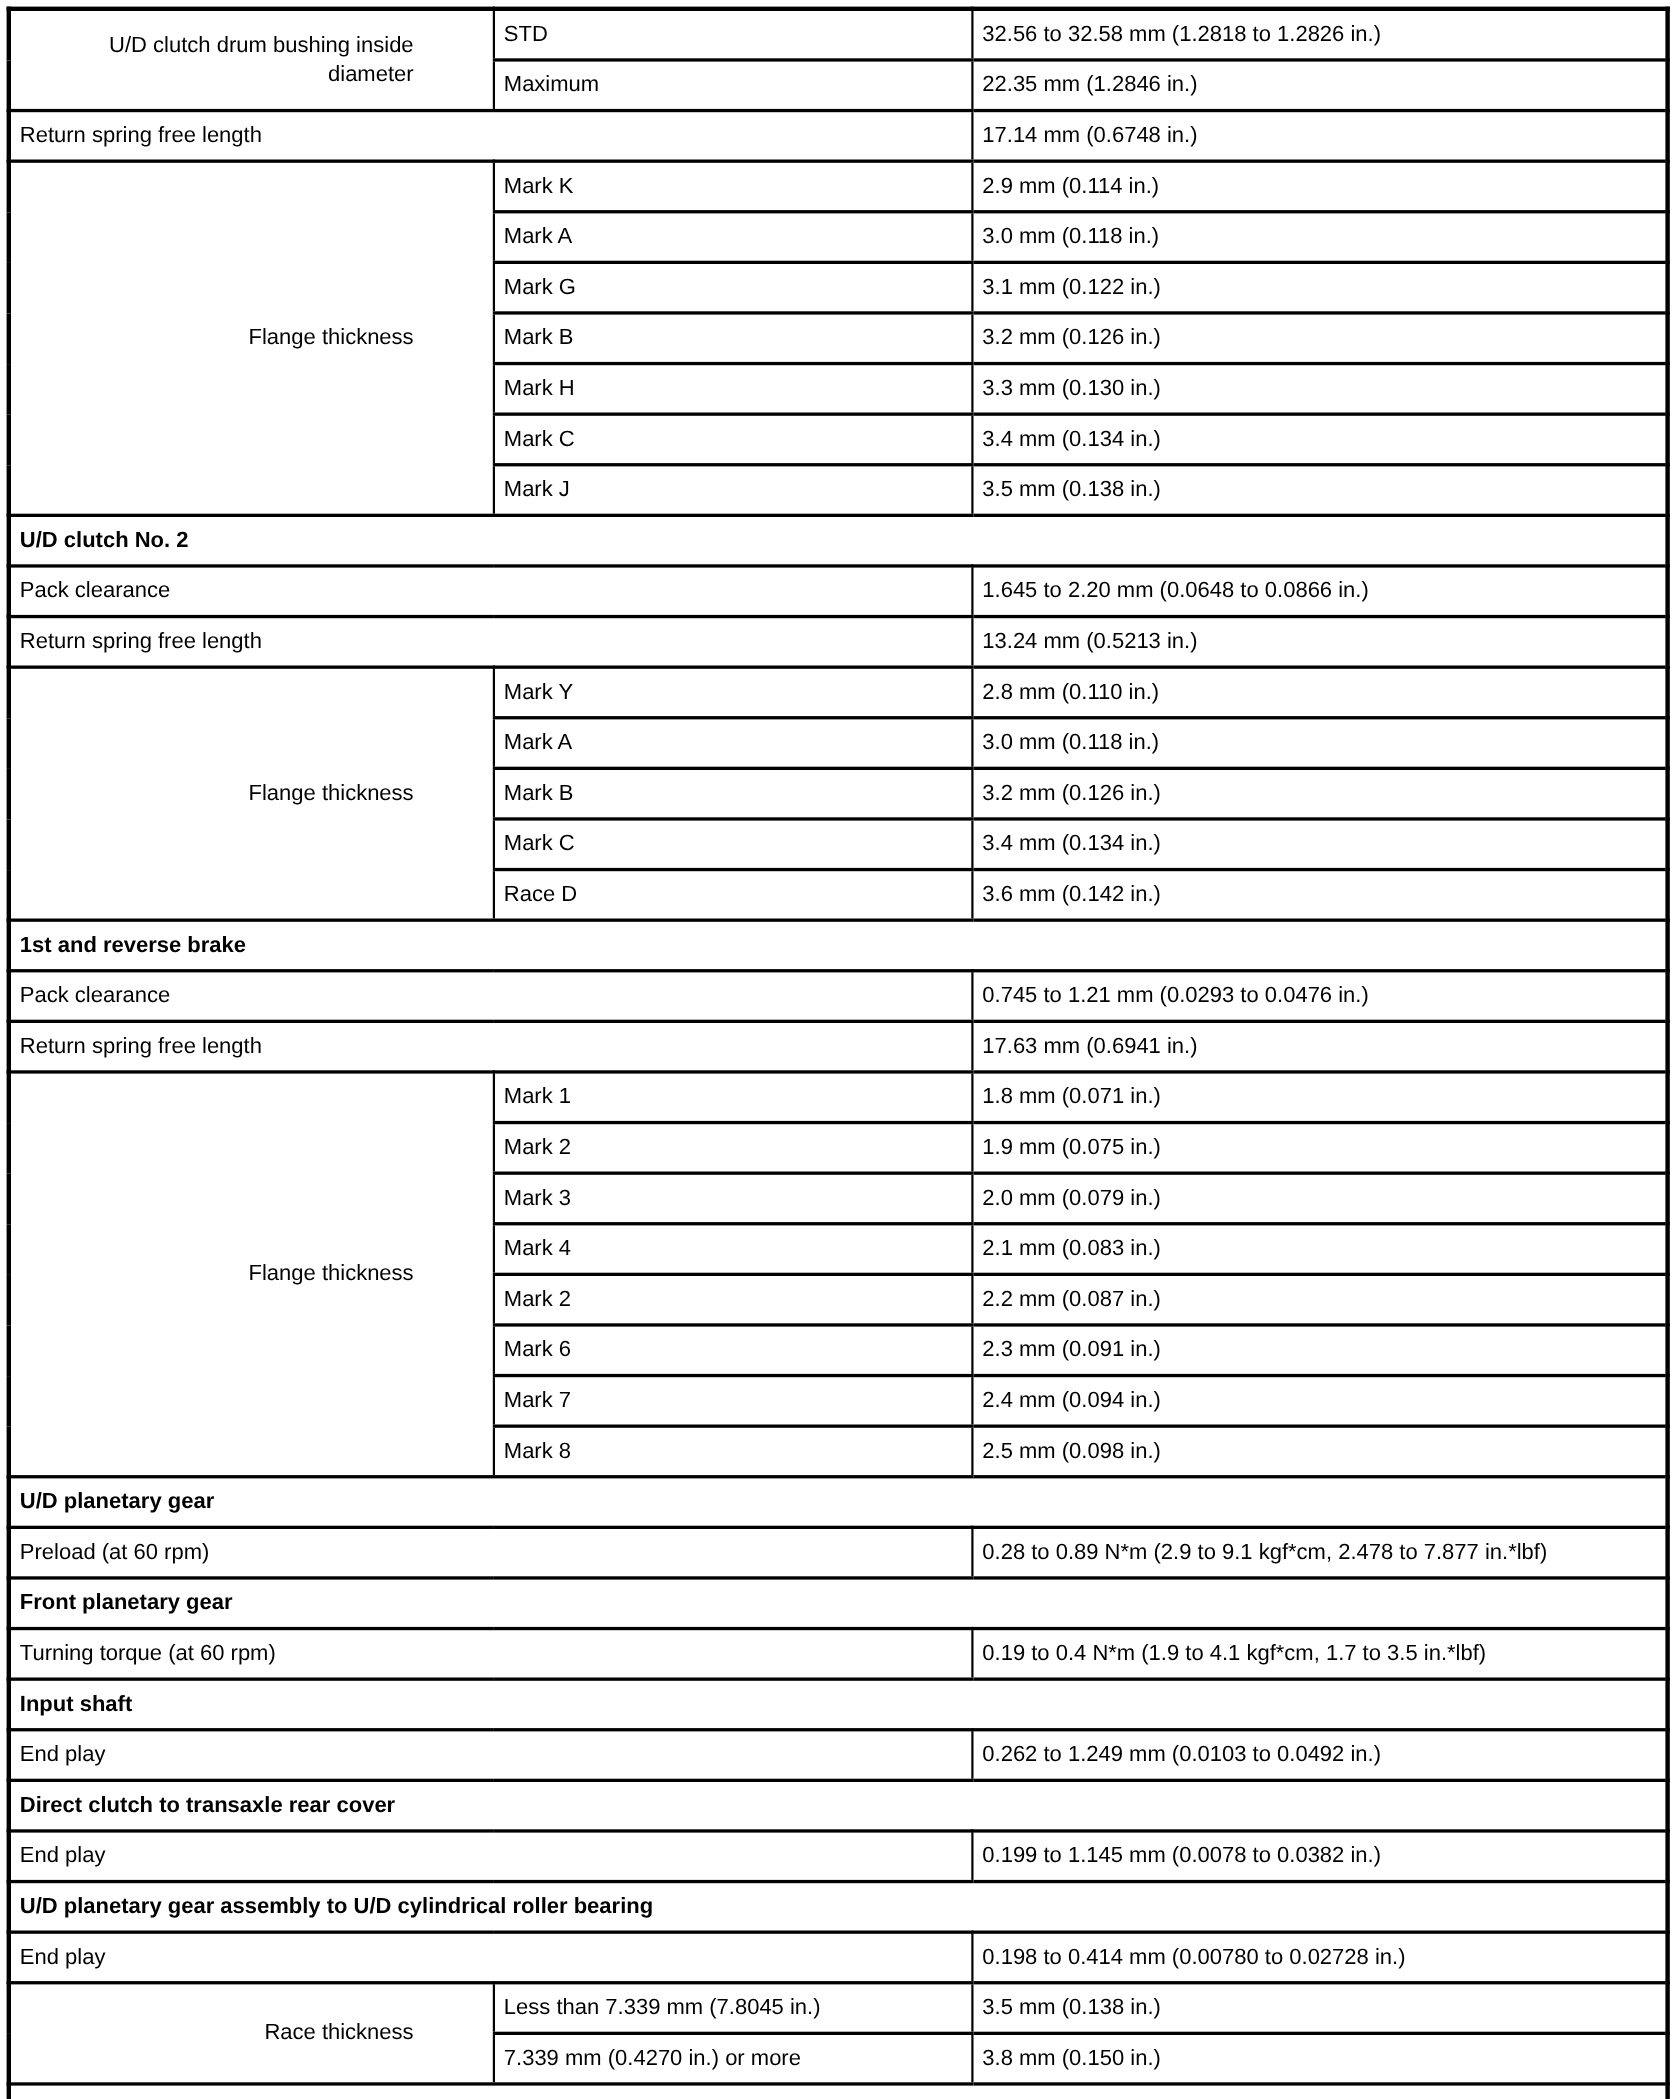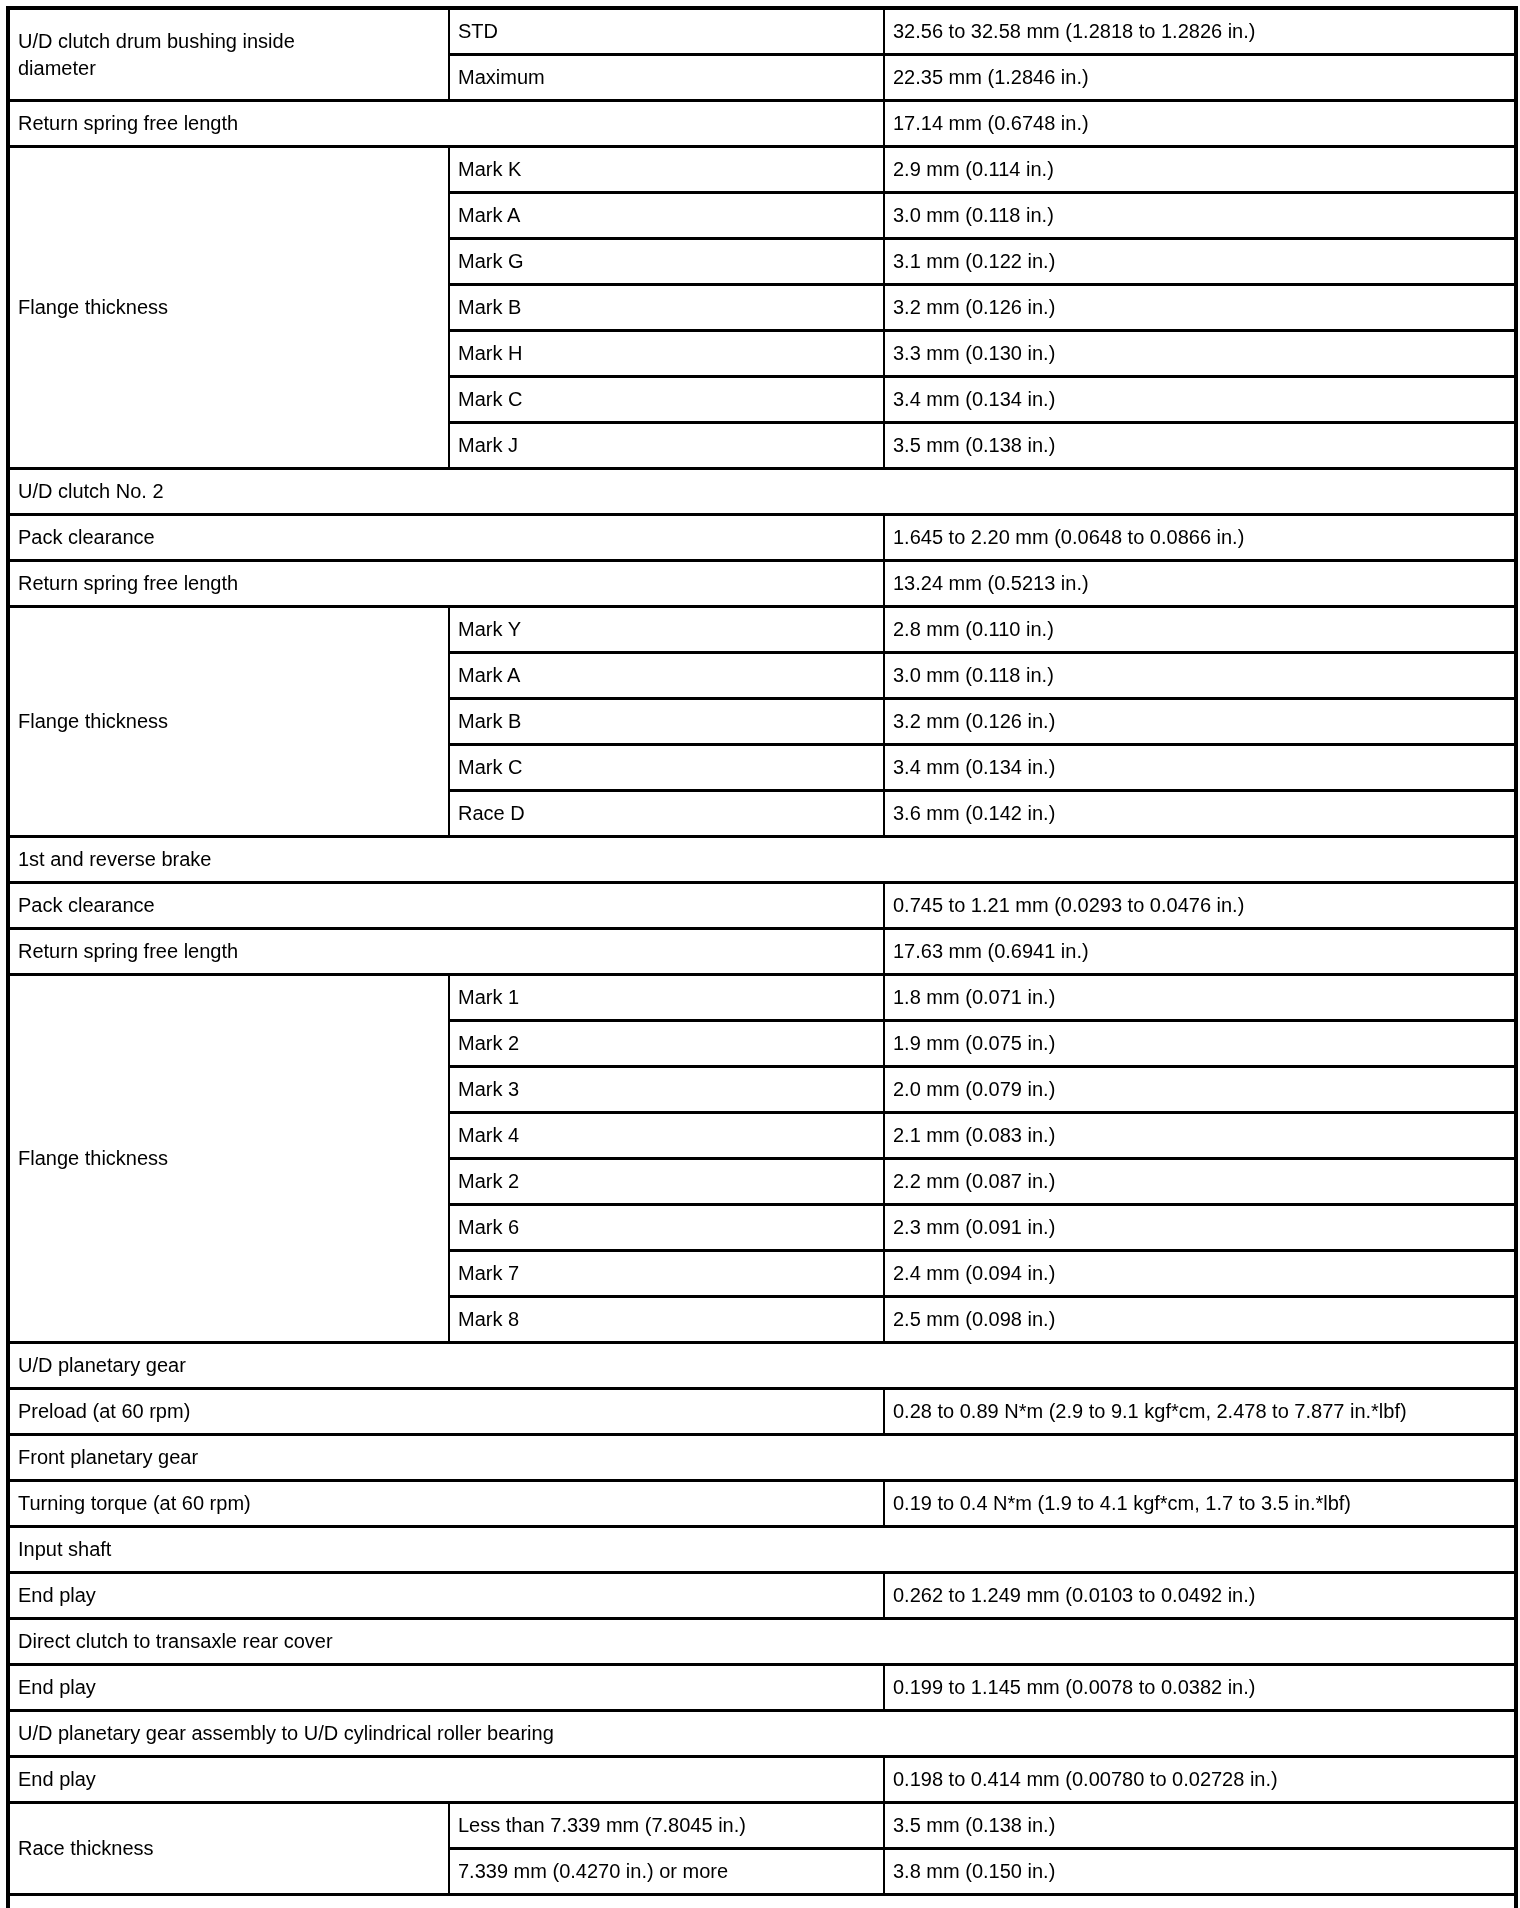--- a/index.html
+++ b/index.html
@@ -31,23 +31,25 @@
     border-top-width: 3px;
     border-bottom-width: 3px;
     height: 39px;
     padding: 2px 8px;
     vertical-align: middle;
     overflow: hidden;
     word-wrap: break-word;
   }
   td.group-label {
     padding-right: 72px; 
+    text-align: right;
   }
   td.section {
     padding-left: 8px;
+    font-weight: bold;
   }
 </style>
 </head>
 <body>
 
 <table class="spec-table">
   <colgroup>
     <col class="c1">
     <col class="c2">
     <col class="c3">

